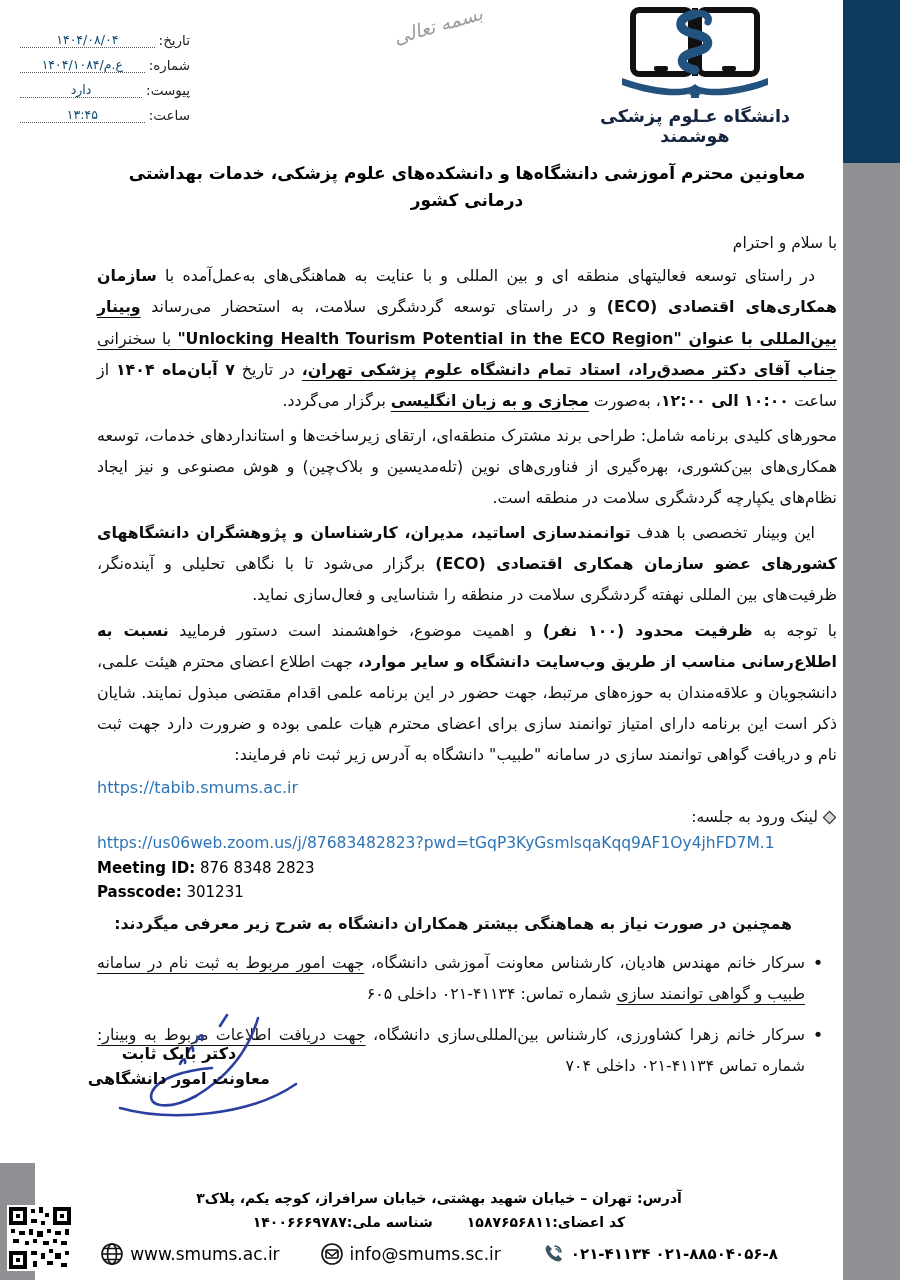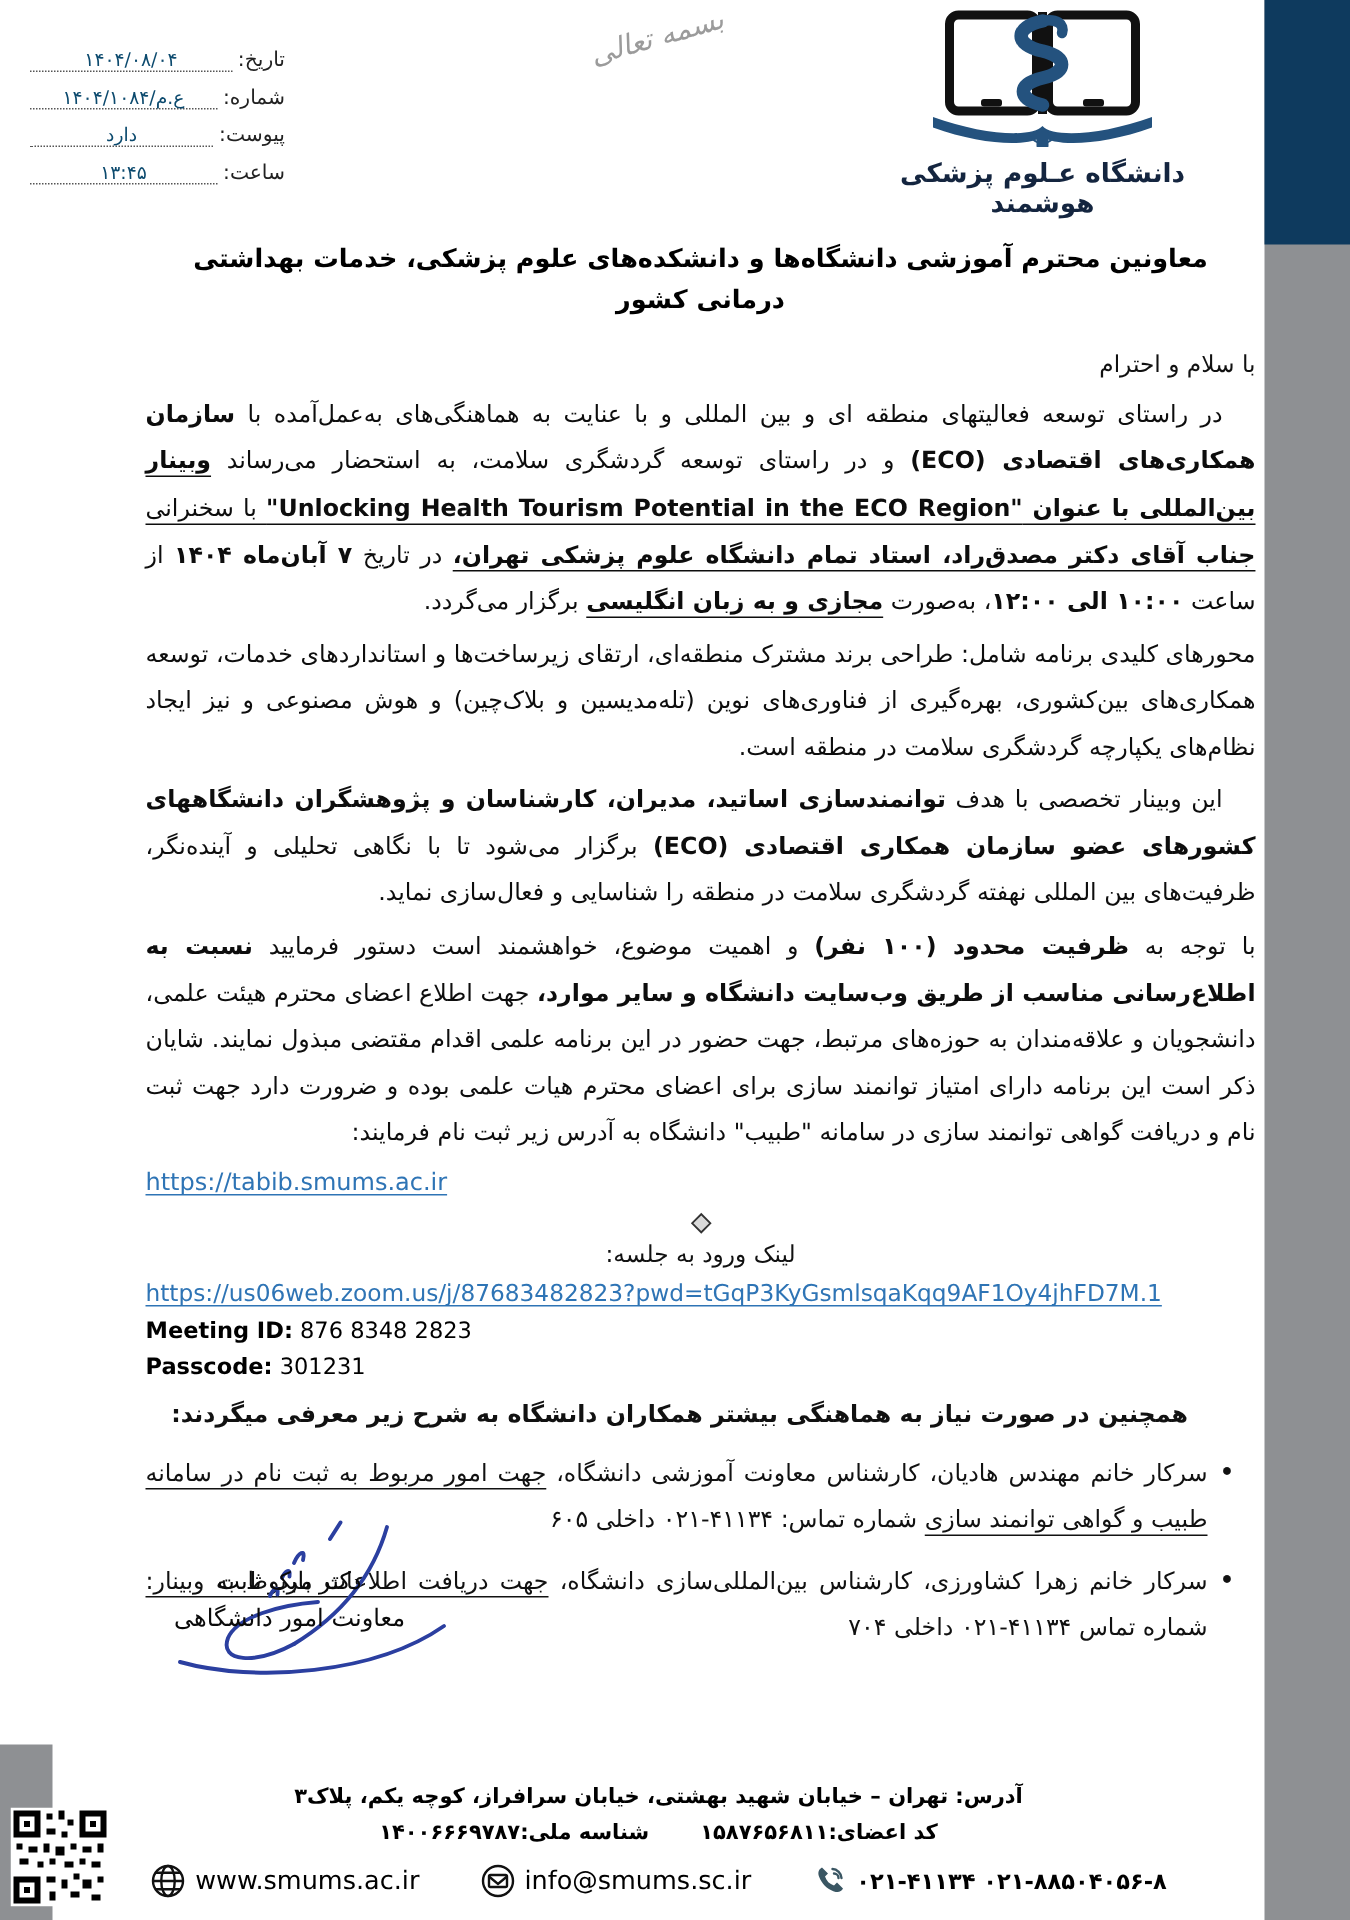--- a/index.html
+++ b/index.html
@@ -23,32 +23,32 @@
   .logo-name{margin-top:4px;font-size:17.5px;font-weight:bold;color:#14253f;direction:rtl;letter-spacing:.5px;}
   
   .main{position:absolute;top:160px;left:97px;width:740px;}
   .recipient{direction:rtl;text-align:center;font-weight:bold;font-size:17px;line-height:1.6;color:#000;}
   .salutation{direction:rtl;text-align:right;font-size:15.5px;margin-top:20px;margin-bottom:8px;}
   .para{direction:rtl;text-align:justify;font-size:15.8px;line-height:1.97;margin:0 0 4px 0;color:#0d0d0d;}
   .indent{text-indent:22px;}
   .b{font-weight:bold;}
   .u{text-decoration:underline;text-underline-offset:5px;}
   .ltr{direction:ltr;unicode-bidi:embed;}
-  .link{display:block;direction:ltr;text-align:left;color:#2e74b5;text-decoration:underline;
+  .link{display:block;direction:ltr;text-align:left;color:#2e74b5;
         text-underline-offset:3px;font-size:15.5px;line-height:1.5;margin:6px 0 2px 0;cursor:pointer;}
   .join-line{direction:rtl;text-align:right;font-size:15.5px;margin:8px 0 6px 0;display:flex;
-             align-items:center;justify-content:flex-start;gap:4px;flex-direction:column;}
+             align-items:center;justify-content:flex-start;gap:4px;}
   .mono-line{direction:ltr;text-align:left;font-size:15px;line-height:1.55;color:#000;}
   .contacts-intro{direction:rtl;text-align:right;font-weight:bold;font-size:15.8px;margin:10px 45px 14px 0;}
   .bullet{display:flex;direction:rtl;margin:0 6px 10px 0;}
   .bullet-marker{width:26px;font-size:18px;line-height:1.75;text-align:center;flex:none;}
   .bullet-text{flex:1;direction:rtl;text-align:justify;font-size:15.8px;line-height:1.97;}
   
   .signature{position:absolute;top:1012px;left:60px;width:270px;height:120px;}
-  .sig-text{position:absolute;top:30px;right:60px;text-align:center;direction:rtl;font-weight:normal;
+  .sig-text{position:absolute;top:30px;right:60px;text-align:center;direction:rtl;font-weight:bold;
             color:#0a0a0a;font-size:16px;line-height:1.55;}
   .sig-svg{position:absolute;top:0;left:40px;}
   
   .footer{position:absolute;left:35px;right:57px;bottom:8px;text-align:center;}
   .footer-line1{direction:rtl;font-weight:bold;font-size:14px;color:#000;margin-bottom:8px;}
   .footer-line2{direction:rtl;font-weight:bold;font-size:14px;color:#000;margin-bottom:12px;
                 display:flex;justify-content:center;gap:34px;}
   .footer-line3{display:flex;direction:ltr;justify-content:center;align-items:center;gap:40px;
                 font-size:17px;color:#000;margin-bottom:6px;}
   .footer-item{display:flex;align-items:center;gap:6px;}

